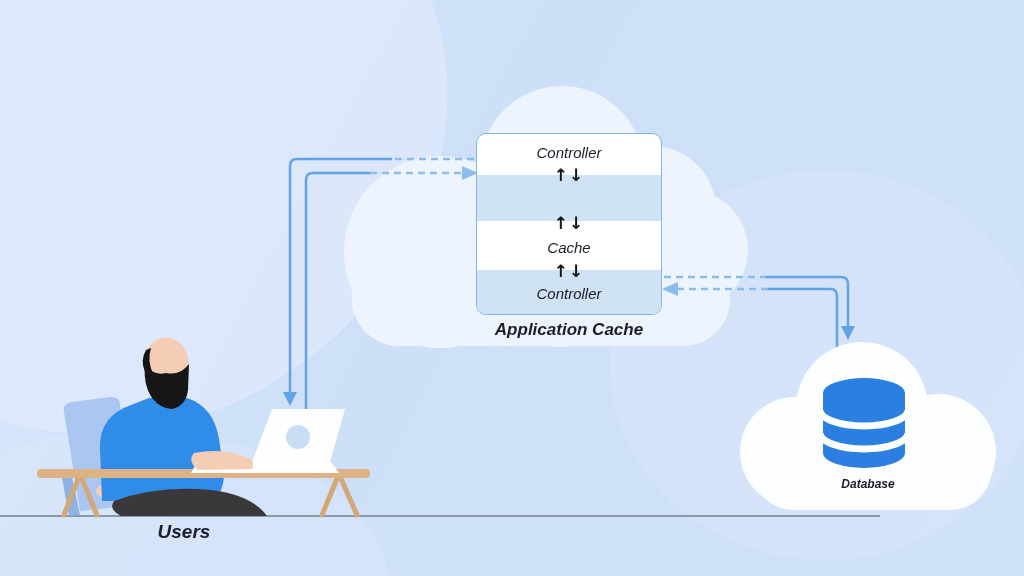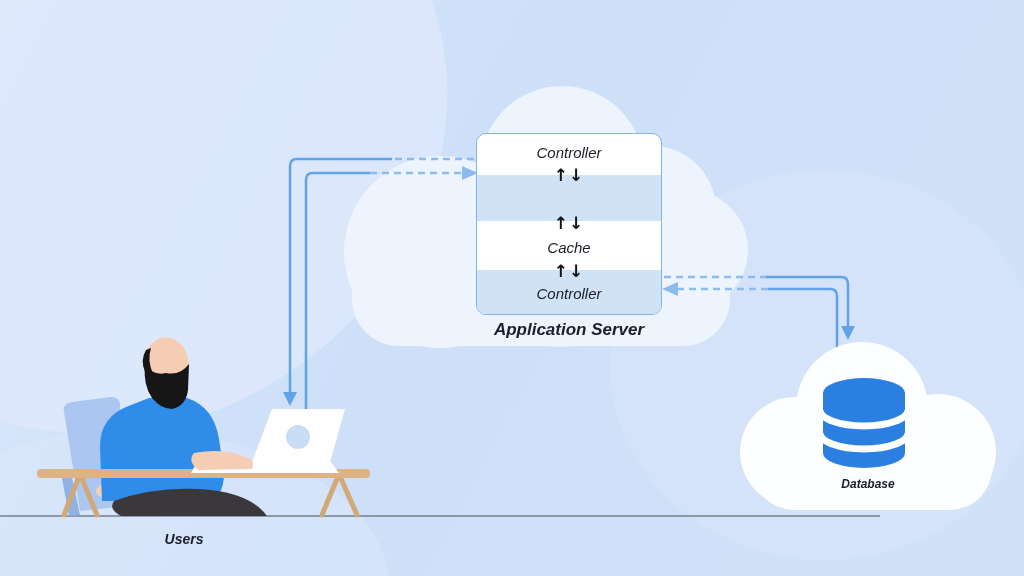--- a/index.html
+++ b/index.html
@@ -27,21 +27,21 @@
     position:absolute;left:0;width:100%;text-align:center;
     font-size:15px;line-height:18px;color:#1e1e2a;
   }
   .arrow-pair{
     position:absolute;left:0;width:100%;text-align:center;height:24px;
     font-family:"DejaVu Sans",sans-serif;font-size:17px;line-height:24px;
     font-weight:bold;color:#141414;letter-spacing:1px;
   }
   .diagram-label{position:absolute;text-align:center;color:#1d1d2b;}
   .app-server-label{left:456px;top:320px;width:226px;font-size:17px;font-weight:bold;}
-  .users-label{left:124px;top:521px;width:120px;font-size:14px;font-weight:bold;margin-top:10px;}
+  .users-label{left:124px;top:521px;width:120px;font-size:19px;font-weight:bold;}
   .database-label{left:798px;top:477px;width:140px;font-size:12px;font-weight:bold;}
 </style>
 </head>
 <body>
 
 <div class="canvas">
 
   <div class="blob blob1"></div>
   <div class="blob blob2"></div>
   <div class="blob blob3"></div>
@@ -129,17 +129,17 @@
     <div class="arrow-pair" style="top:29px"><span>↑</span><span>↓</span></div>
 
     <div class="arrow-pair" style="top:77px"><span>↑</span><span>↓</span></div>
 
     <div class="layer-label" style="top:105px">Cache</div>
     <div class="arrow-pair" style="top:125px"><span>↑</span><span>↓</span></div>
 
     <div class="layer-label" style="top:151px">Controller</div>
   </div>
 
-  <div class="diagram-label app-server-label">Application Server</div>
+  <div class="diagram-label app-server-label">Application Cache</div>
   <div class="diagram-label users-label">Users</div>
   <div class="diagram-label database-label">Database</div>
 
 </div>
 
 </body></html>

